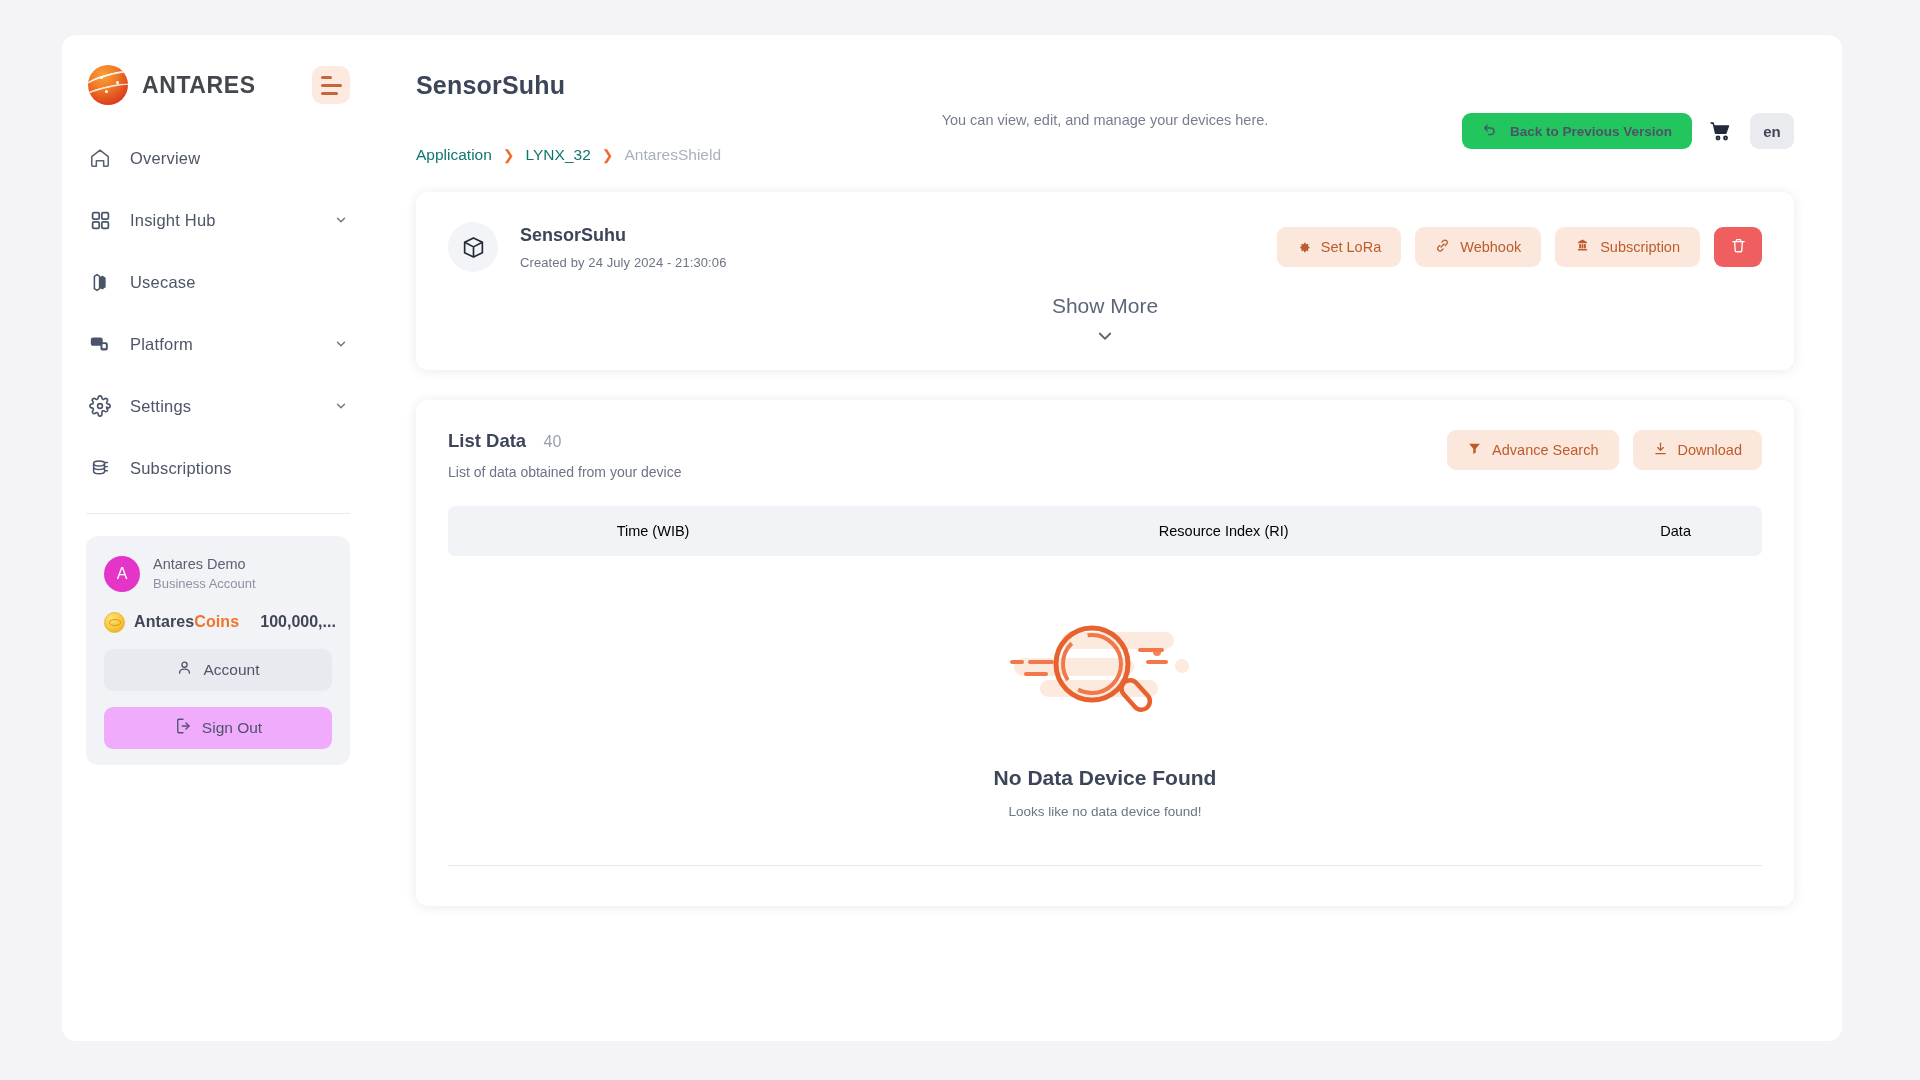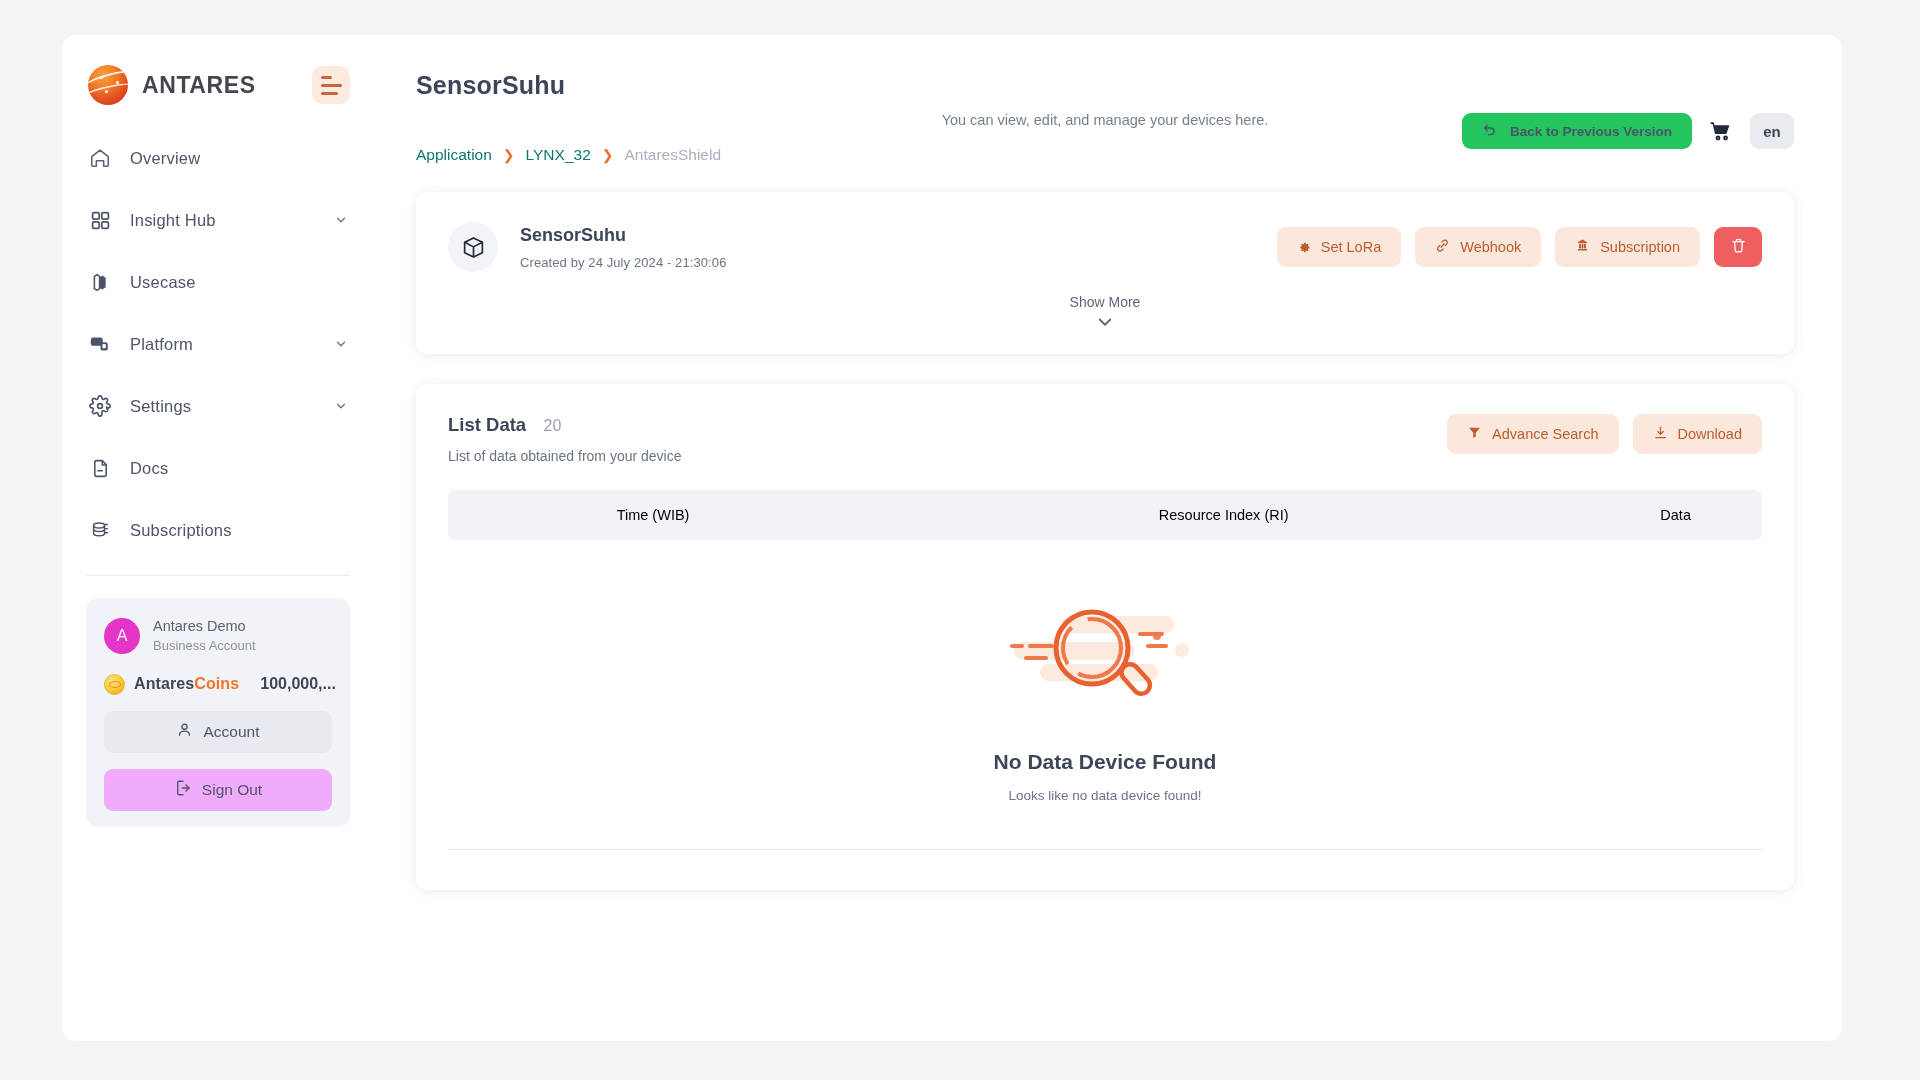--- a/index.html
+++ b/index.html
@@ -150,21 +150,21 @@
     font-size:14.5px; font-weight:500; white-space:nowrap;
   }
   .pill-danger {
     width:48px; height:40px; border-radius:9px; background:#ef5f5f;
     display:flex; align-items:center; justify-content:center; cursor:pointer;
   }
   .show-more {
     margin-top: 22px; display:flex; flex-direction:column; align-items:center;
     gap:6px; cursor:pointer;
   }
-  .show-more span { font-size:14px; color:#5d6578; }
+  .show-more span { font-size:21px; color:#5d6578; }
 
   
   .list-card { padding: 30px 32px 40px 32px; margin-top: 30px; }
   .list-head { display:flex; align-items:flex-start; }
   .list-title { font-size:18.5px; font-weight:bold; color:#3d4558; }
   .list-count { font-size:16px; color:#98a0ae; margin-left:13px; font-weight:normal; }
   .list-sub { font-size:14px; color:#6c7486; margin-top:12px; }
   .list-actions { margin-left:auto; display:flex; gap:14px; }
 
   table { width:100%; border-collapse: collapse; margin-top: 26px; }
@@ -263,30 +263,20 @@
           </svg>
         </span>
         <span class="nav-label">Settings</span>
         <span class="nav-chev">
           <svg width="14" height="14" viewBox="0 0 24 24" fill="none" stroke="#6b7382" stroke-width="2.4" stroke-linecap="round" stroke-linejoin="round">
               <polyline points="6 9 12 15 18 9"></polyline>
             </svg>
         </span>
       </div>
 
-      <div class="nav-item">
-        <span class="nav-icon">
-          <svg width="21" height="21" viewBox="0 0 24 24" fill="none" stroke="#4b5468" stroke-width="1.8" stroke-linejoin="round">
-            <path d="M14 3H7a1.5 1.5 0 0 0-1.5 1.5v15A1.5 1.5 0 0 0 7 21h10a1.5 1.5 0 0 0 1.5-1.5V7.5z"></path>
-            <polyline points="14 3 14 8 19 8"></polyline>
-            <line x1="9" y1="14.5" x2="14" y2="14.5" stroke-linecap="round"></line>
-          </svg>
-        </span>
-        <span class="nav-label">Docs</span>
-      </div>
 
       <div class="nav-item">
         <span class="nav-icon">
           <svg width="22" height="22" viewBox="0 0 24 24" fill="none" stroke="#4b5468" stroke-width="1.6">
             <ellipse cx="11" cy="7" rx="6" ry="2.7"></ellipse>
             <path d="M5 7v4c0 1.5 2.7 2.7 6 2.7s6-1.2 6-2.7V7"></path>
             <path d="M5 11.5v4c0 1.5 2.7 2.7 6 2.7s6-1.2 6-2.7v-4"></path>
             <line x1="17" y1="6" x2="20" y2="6" stroke-linecap="round"></line>
             <line x1="17" y1="10.5" x2="20" y2="10.5" stroke-linecap="round"></line>
             <line x1="17" y1="15" x2="20" y2="15" stroke-linecap="round"></line>
@@ -436,21 +426,21 @@
             </svg>
         </span>
       </div>
     </section>
 
     <section class="card list-card">
       <div class="list-head">
         <div>
           <div>
             <span class="list-title">List Data</span>
-            <span class="list-count">20</span>
+            <span class="list-count">40</span>
           </div>
           <div class="list-sub">List of data obtained from your device</div>
         </div>
 
         <div class="list-actions">
           <div class="pill">
             <span>
               <svg width="15" height="15" viewBox="0 0 24 24" fill="#bc5c2c">
                 <path d="M3.4 4.2h17.2L14 12.3v6.1l-4 2.4v-8.5z"></path>
               </svg>

